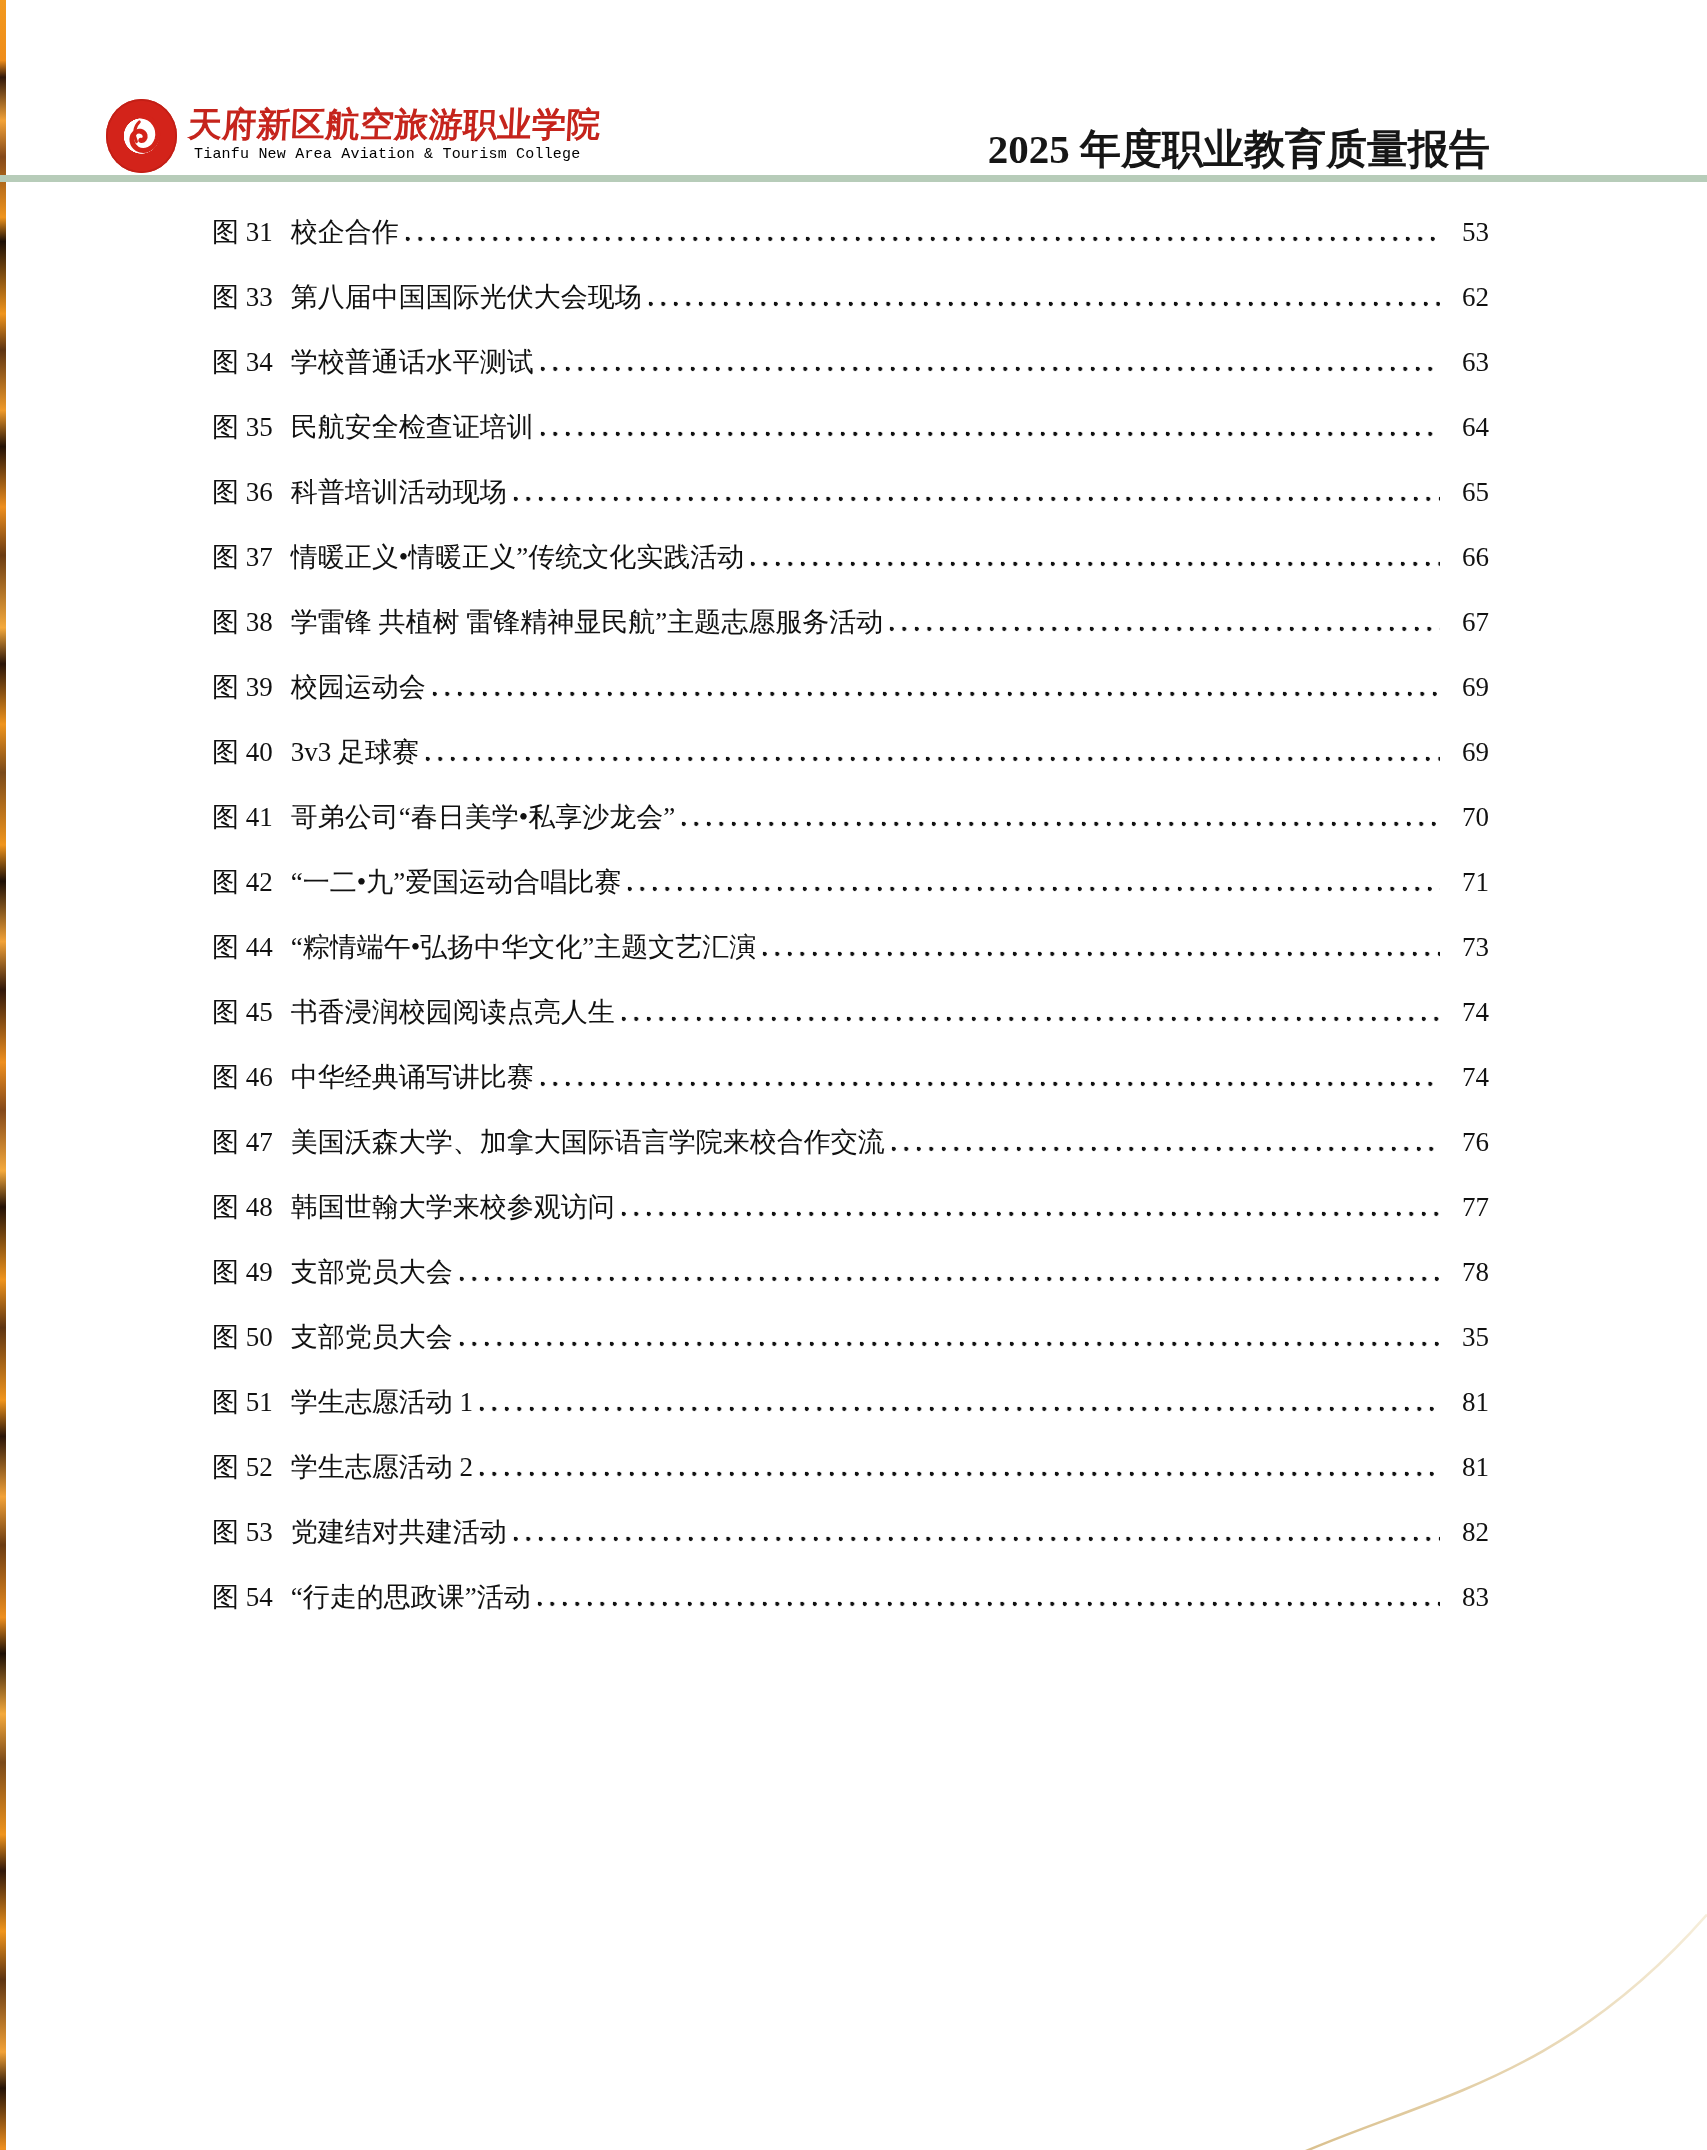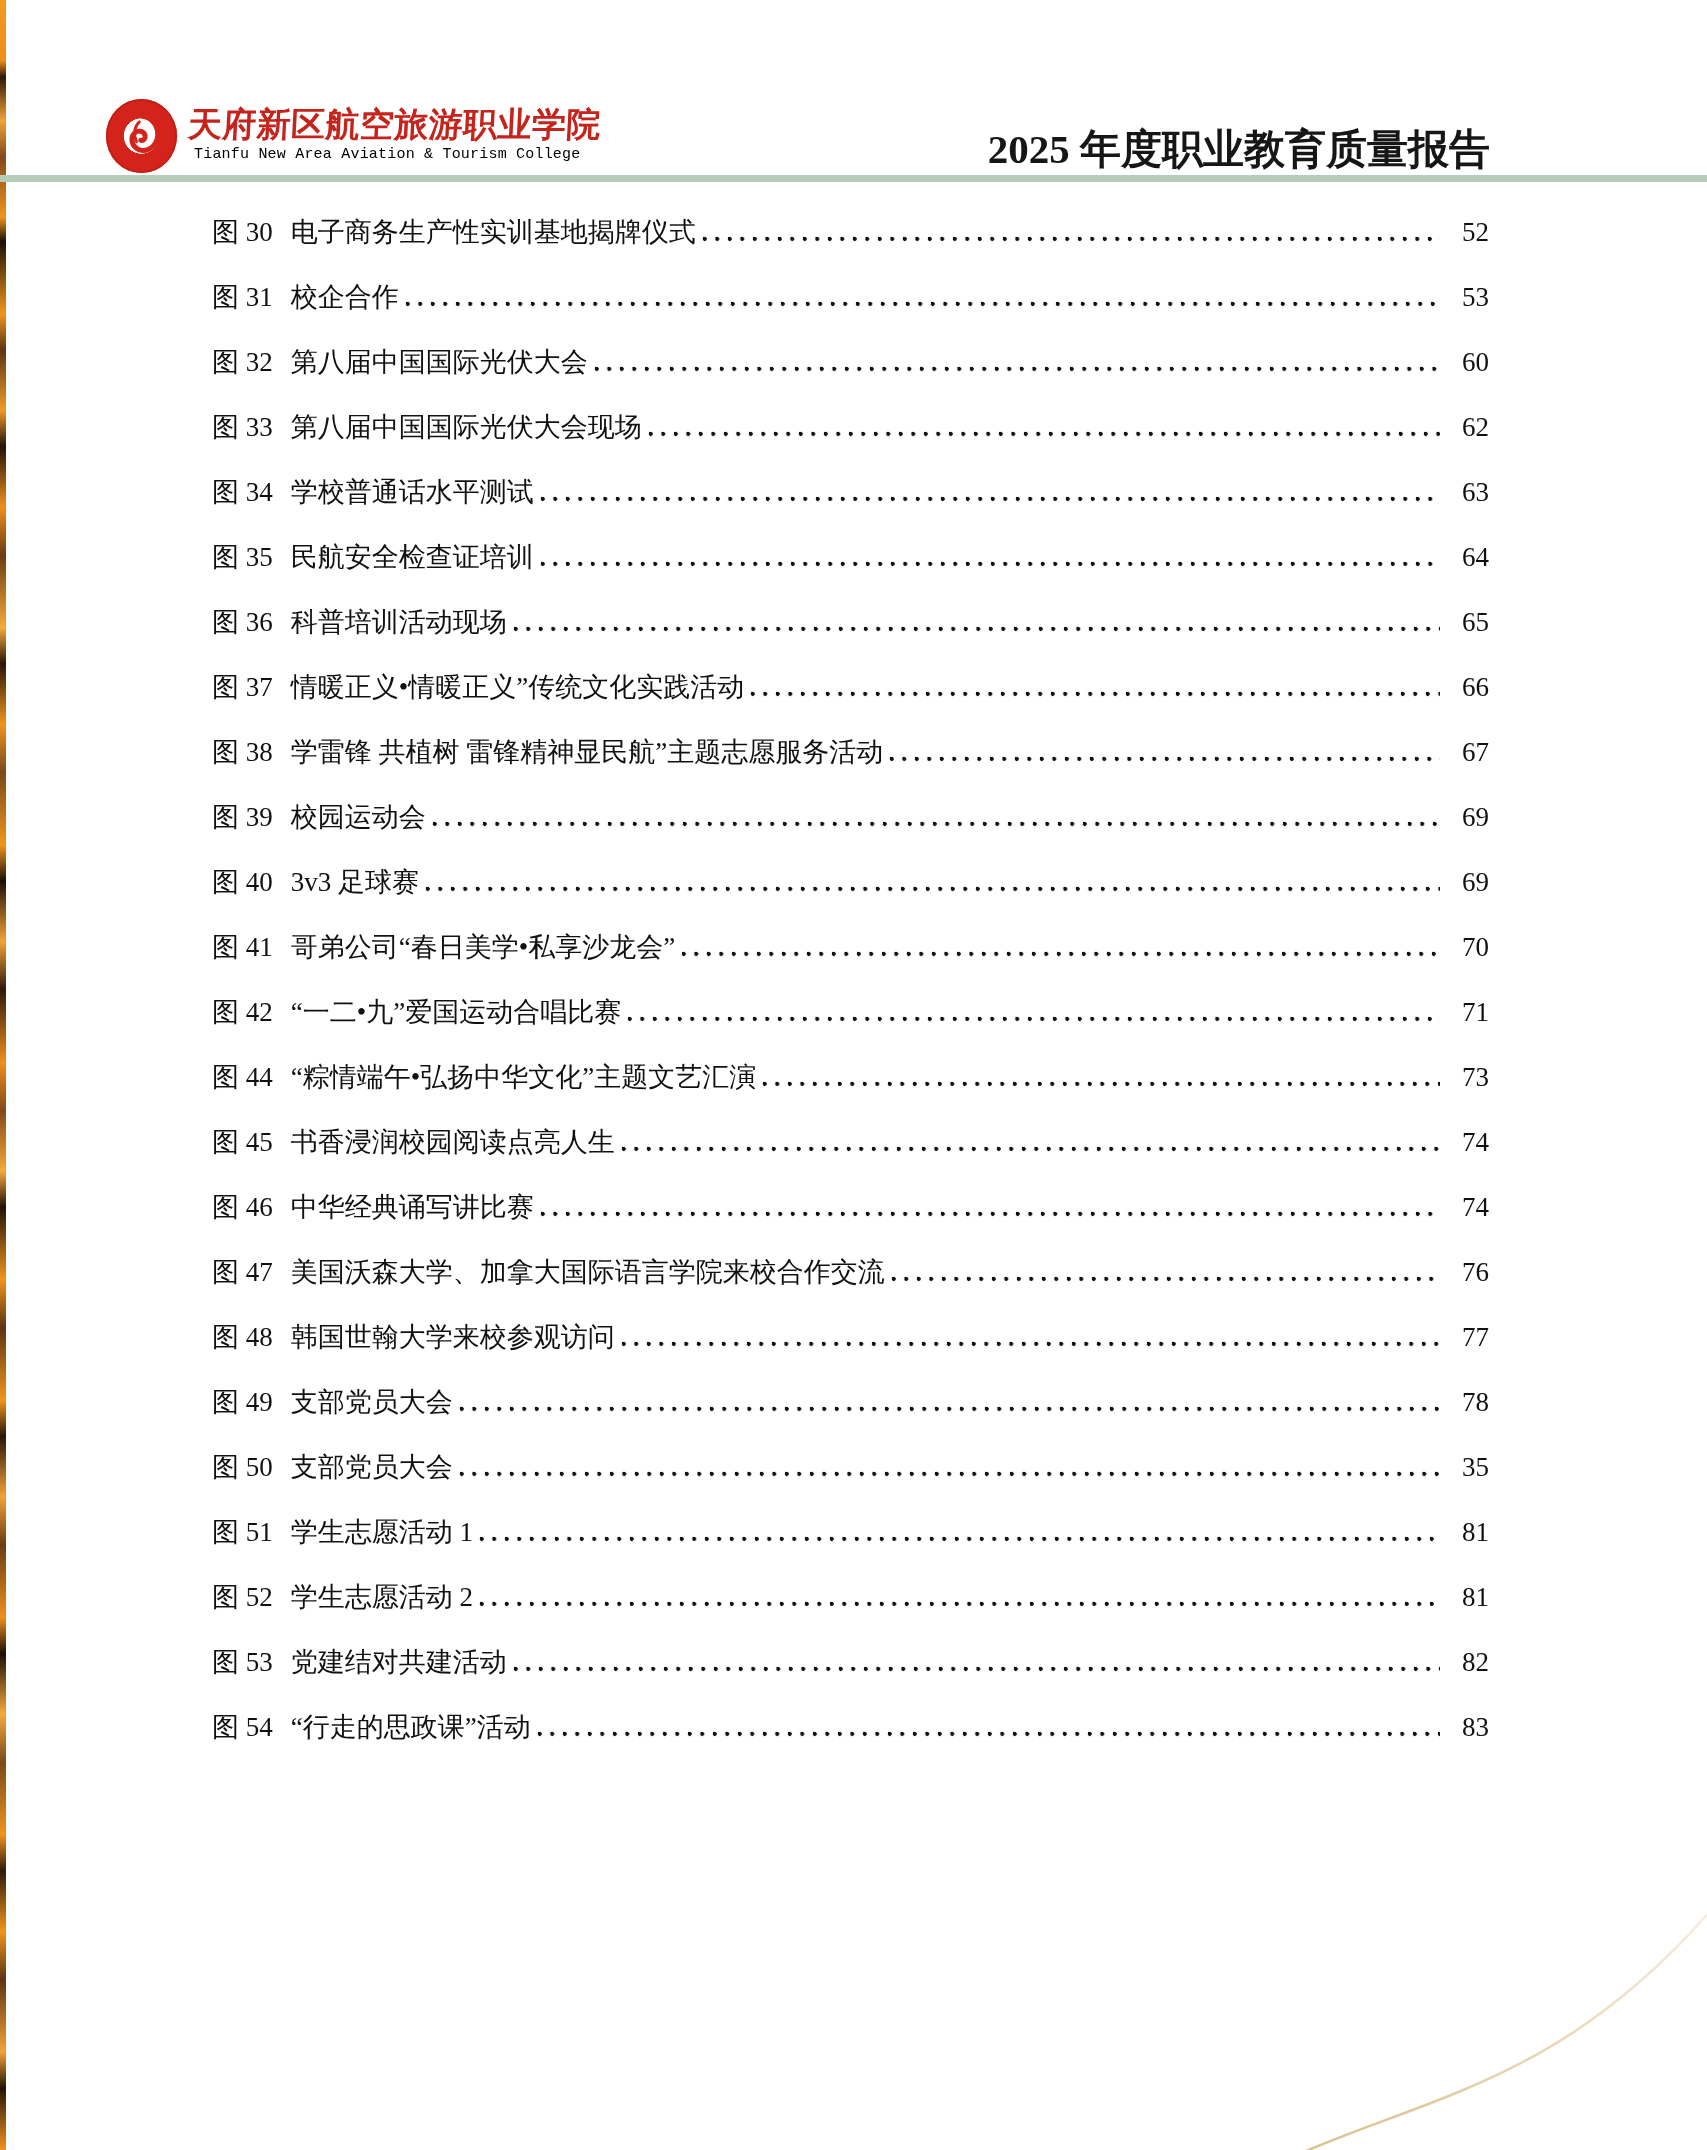--- a/index.html
+++ b/index.html
@@ -103,36 +103,24 @@
   </div>
   <div class="logo-cn">天府新区航空旅游职业学院</div>
   <div class="logo-en">Tianfu New Area Aviation &amp; Tourism College</div>
 
   <div class="report-title">2025 年度职业教育质量报告</div>
 
   <div class="header-rule"></div>
 
   <div class="toc" id="toc-list">
       <div class="toc-row">
-        <span class="toc-label">图 30</span>
-        <span class="toc-title">电子商务生产性实训基地揭牌仪式</span>
-        <span class="leader"></span>
-        <span class="toc-page">52</span>
-      </div>
-      <div class="toc-row">
         <span class="toc-label">图 31</span>
         <span class="toc-title">校企合作</span>
         <span class="leader"></span>
         <span class="toc-page">53</span>
-      </div>
-      <div class="toc-row">
-        <span class="toc-label">图 32</span>
-        <span class="toc-title">第八届中国国际光伏大会</span>
-        <span class="leader"></span>
-        <span class="toc-page">60</span>
       </div>
       <div class="toc-row">
         <span class="toc-label">图 33</span>
         <span class="toc-title">第八届中国国际光伏大会现场</span>
         <span class="leader"></span>
         <span class="toc-page">62</span>
       </div>
       <div class="toc-row">
         <span class="toc-label">图 34</span>
         <span class="toc-title">学校普通话水平测试</span>

